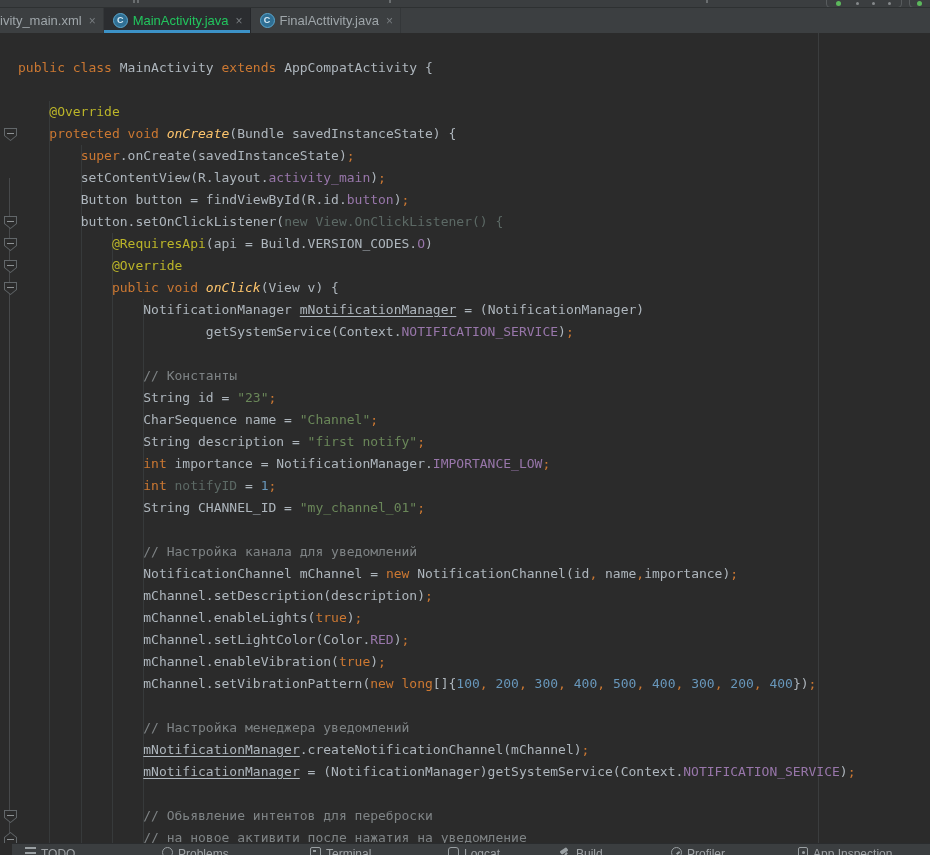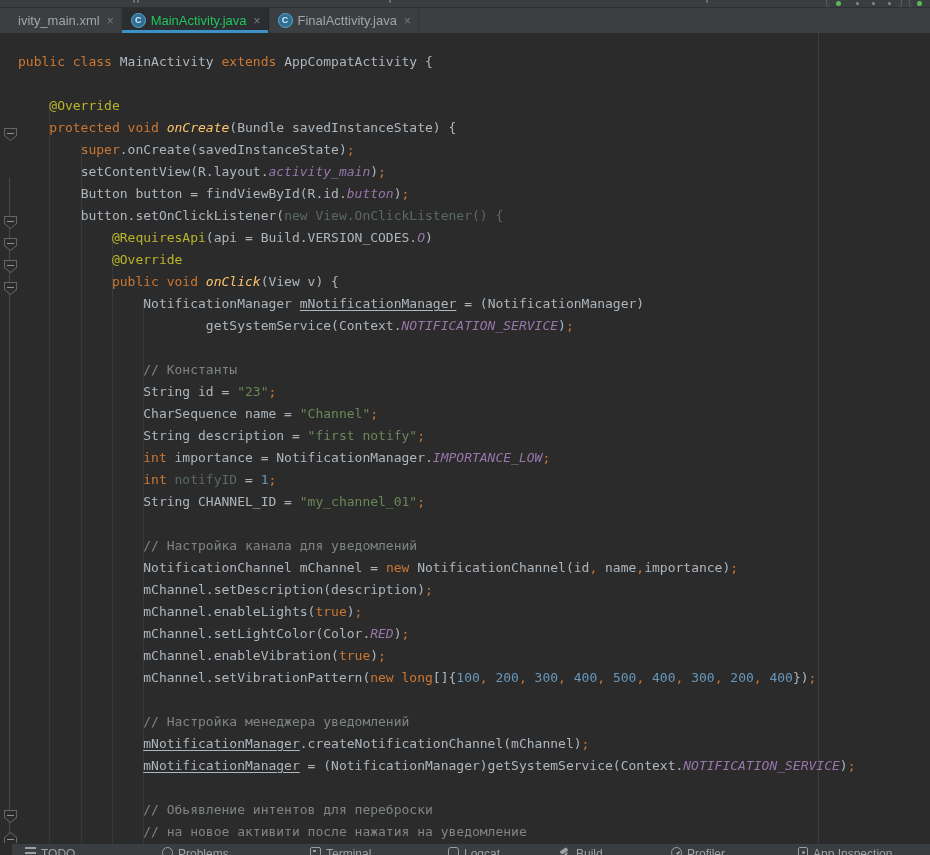--- a/index.html
+++ b/index.html
@@ -9,21 +9,21 @@
   
   .tstrip{position:absolute;top:0;left:0;right:0;height:8px;background:#3B3E40;border-bottom:1px solid #2E3132;box-sizing:border-box;overflow:hidden;}
   .rg{position:absolute;top:-10px;height:16px;border:1px solid #585C5E;border-radius:4px;}
   .gd{position:absolute;width:5px;height:5px;border-radius:50%;background:var(--run_green,#5CB85C);top:1px;}
   .sd{position:absolute;width:3px;height:3px;border-radius:50%;background:#85898B;top:2px;}
   .tick{position:absolute;top:0;width:2px;height:3px;background:#6A6E70;}
 
   
   .tabbar{position:absolute;top:8px;left:0;right:0;height:25px;background:var(--tabbar,#3C3F41);display:flex;align-items:stretch;}
   .tab{display:flex;align-items:center;padding:0 7px 0 9px;font-size:13px;color:#9FA6AA;position:relative;white-space:nowrap;border-right:1px solid rgba(0,0,0,.12);cursor:default;}
-  .tab.first{padding-left:18px;}
+  .tab.first{padding-left:0;}
   .tab.active{background:var(--activetab,#2B2D30);color:#22c55e;}
   .tab.active::after{content:"";position:absolute;left:0;right:0;bottom:0;height:3px;background:var(--underline,#3C92C7);}
   .tclose{margin-left:7px;color:#787D80;font-size:12px;line-height:1;}
   .tclose::after{content:"\00d7";}
   .ticon{width:15px;height:15px;margin-right:5px;position:relative;flex:none;box-sizing:border-box;}
   .ticon.class-file-icon{border-radius:50%;background:#2F6F94;border:1px solid #5BA7CE;}
   .ticon.class-file-icon::after{content:"C";position:absolute;left:0;right:0;top:1px;text-align:center;font:bold 9px "Liberation Sans",sans-serif;color:#D6E9F4;}
   .ticon.manifest-file-icon,.ticon.layout-file-icon{background:#474A4C;border-radius:2px;border:1px solid #5A5E60;}
   .ticon.manifest-file-icon::before{content:"";position:absolute;left:2px;top:2px;width:7px;height:4px;background:linear-gradient(90deg,#62B543 0 2px,transparent 2px 3px,#62B543 3px 5px,transparent 5px 6px,#62B543 6px 7px);}
   .ticon.manifest-file-icon::after{content:"MF";position:absolute;left:0;right:0;bottom:0px;text-align:center;font:bold 6px "DejaVu Sans Mono",monospace;color:#62B543;}
@@ -36,29 +36,29 @@
   .margin-guide{position:absolute;width:1px;background:#3B3D3E;top:0;height:810px;left:818px;z-index:0;}
   .fold-line{position:absolute;left:9px;top:145px;height:700px;width:1px;background:#47494B;z-index:1;}
   .fold{position:absolute;left:4px;width:13px;height:13px;z-index:2;}
   .fold.down{clip-path:polygon(0 0,100% 0,100% 60%,50% 100%,0 60%);background:#62676A;}
   .fold.up{clip-path:polygon(50% 0,100% 40%,100% 100%,0 100%,0 40%);background:#62676A;}
   .fold i{position:absolute;left:1px;top:1px;right:1px;bottom:1px;clip-path:inherit;background:#2B2B2B;display:block;}
   .fold::after{content:"";position:absolute;left:3px;right:3px;height:1px;background:#8D9193;z-index:3;}
   .fold.down::after{top:5px;}
   .fold.up::after{top:7px;}
 
-  .code-area{position:absolute;inset:0;padding-top:18px;font-family:"DejaVu Sans Mono",monospace;font-size:13px;line-height:22px;white-space:pre;z-index:1;}
+  .code-area{position:absolute;inset:0;padding-top:24px;font-family:"DejaVu Sans Mono",monospace;font-size:13px;line-height:22px;white-space:pre;z-index:1;}
   .code-line{height:22px;padding-left:18px;}
   .tk{color:var(--kw,#CC7832);}
   .tp{color:var(--plain,#AEB6BD);}
   .ts{color:var(--str,#6A8759);}
   .tn{color:var(--num,#6897BB);}
   .tc{color:var(--cmt,#7F8486);}
   .ta{color:var(--ann,#BBB529);}
-  .tf{color:var(--cnst,#9876AA);font-style:italic;}
+  .tf{color:var(--cnst,#9876AA);}
   .tm{color:var(--mth,#FFC66D);font-style:italic;}
   .td{color:var(--dim,#5C6965);text-align:right;}
   .tu{color:var(--plain,#AEB6BD);text-decoration:underline;text-underline-offset:2px;}
   .tx{color:var(--kw,#CC7832);}
 
   
   .bbar{position:absolute;left:12px;right:0;bottom:0;height:12px;background:#3B3E40;border-top:1px solid #2A2C2E;box-sizing:border-box;overflow:hidden;}
   .bitem{position:absolute;top:3px;display:flex;align-items:flex-start;color:#A0A4A7;font-size:12px;white-space:nowrap;}
   .bicon{width:12px;height:12px;margin-right:5px;flex:none;position:relative;box-sizing:border-box;}
   .todo-icon{background:repeating-linear-gradient(#9AA0A3 0 2px,transparent 2px 5px);width:11px;height:12px;}

